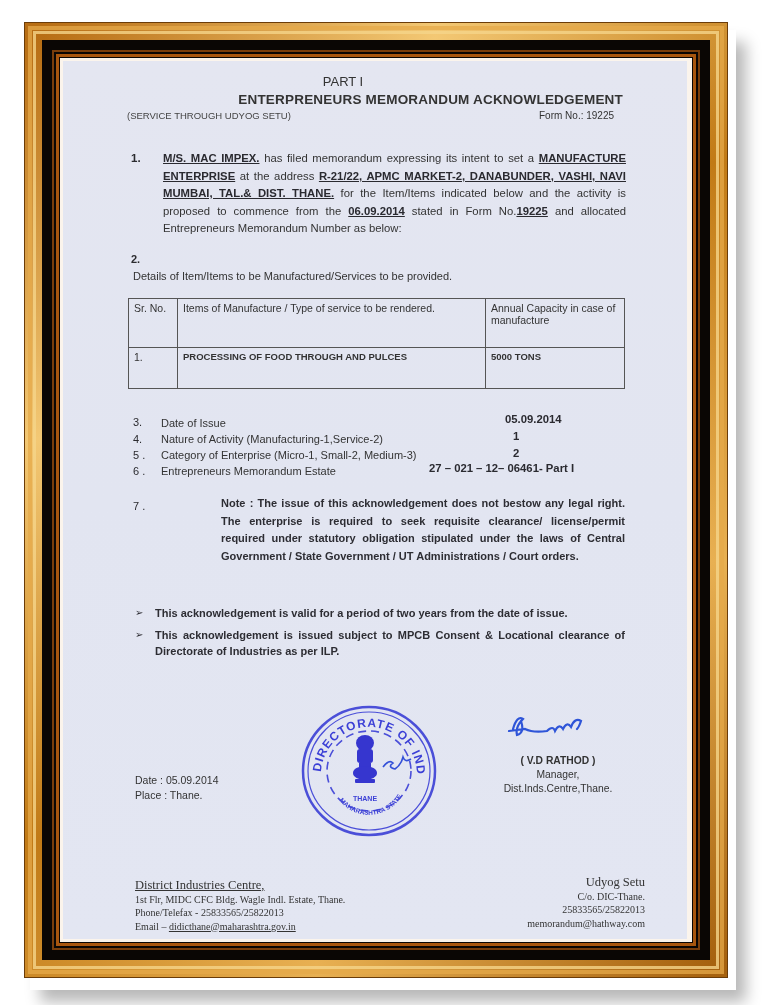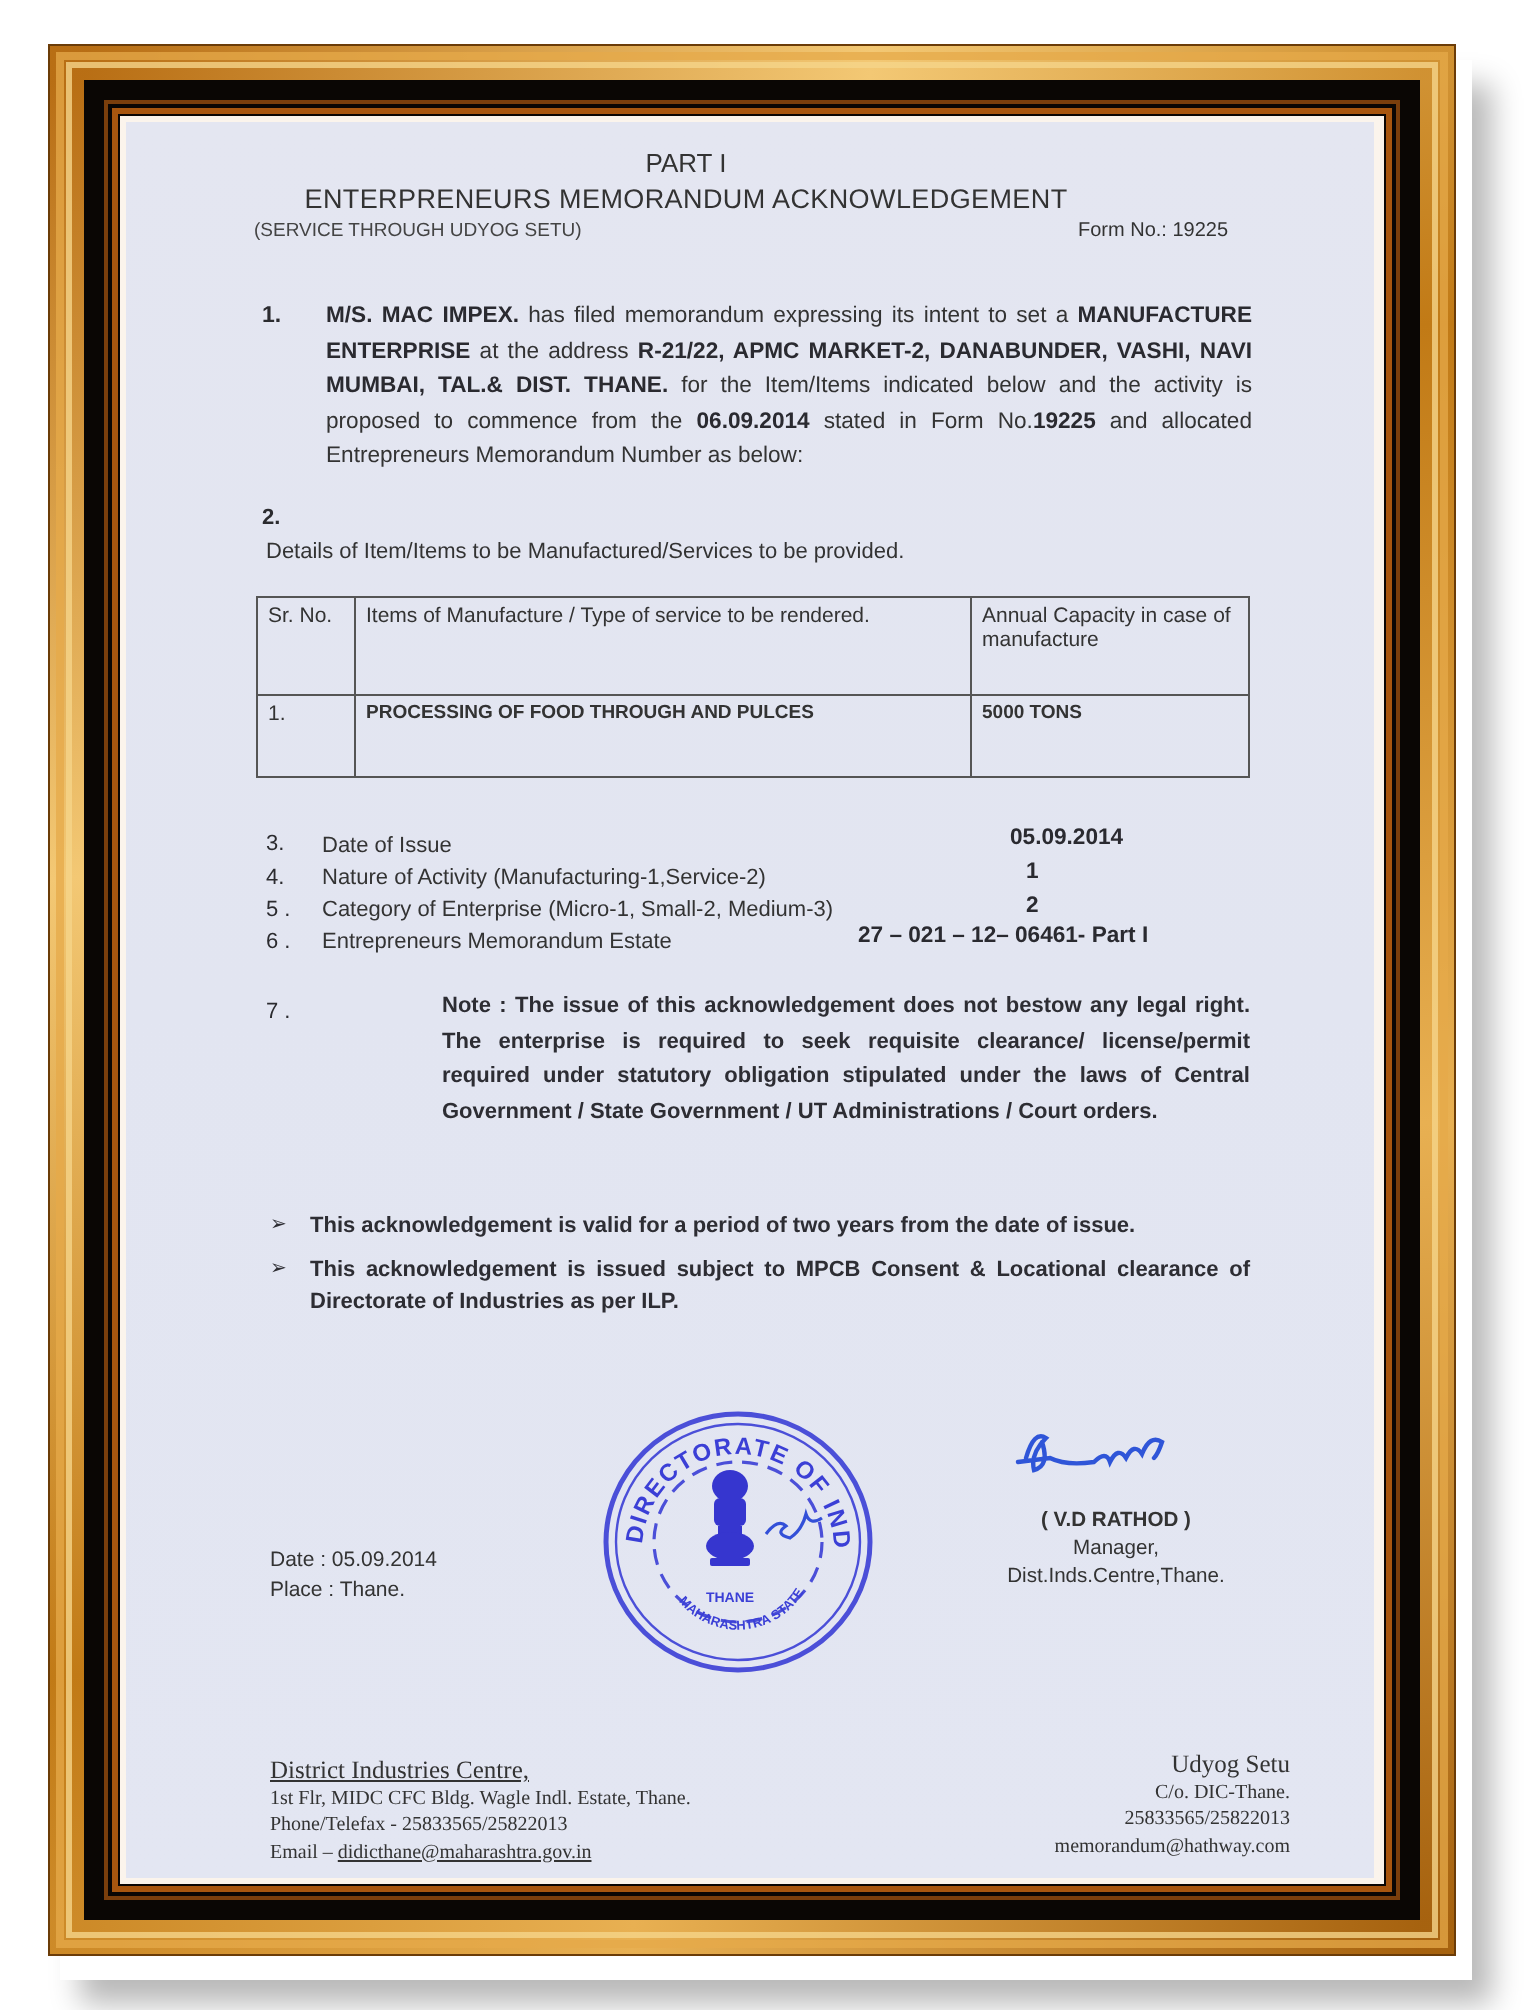--- a/index.html
+++ b/index.html
@@ -16,28 +16,28 @@
   .black-band { position:absolute; left:17px; top:17px; right:17px; bottom:17px; background:#0a0604; }
   .brown-line1 { position:absolute; left:27px; top:27px; right:27px; bottom:27px; border:2px solid #7a3e0c; box-sizing:border-box; }
   .brown-line2 { position:absolute; left:31px; top:31px; right:31px; bottom:31px; border:3px solid #a8560f; box-sizing:border-box; }
   .white-mat { position:absolute; left:35px; top:35px; right:35px; bottom:35px; background:#fbf4ec; }
   .paper { position:absolute; left:38px; top:38px; right:40px; bottom:38px;
     background: linear-gradient(180deg,#e4e6f1 0%, #e2e5f1 50%, #e3e6f2 100%); overflow:hidden; }
 
   .doc { position:absolute; left:0; top:0; width:626px; height:880px; color:#2b2b2f; font-family:"Liberation Sans", sans-serif; }
   .abs { position:absolute; }
   .h-part { left:0; width:560px; text-align:center; top:13px; font-size:13px; color:#333; }
-  .h-title { left:0; width:560px; text-align:center; top:31px; font-size:13.5px; letter-spacing:0.2px; color:#333; }
+  .h-title { left:0; width:560px; text-align:right; top:31px; font-size:13.5px; letter-spacing:0.2px; color:#333;font-weight:bold; }
   .h-sub { left:64px; top:49px; font-size:9.5px; color:#444; }
   .h-form { left:476px; top:49px; font-size:10px; color:#333; }
 
   .p1-num { left:68px; top:91px; font-size:11.5px; font-weight:bold; }
   .p1 { left:100px; top:89px; width:463px; font-size:11.3px; line-height:17.5px; text-align:justify; color:#333; }
   .p1 b { color:#2a2a30; }
-  .u { }
+  .u { text-decoration:underline; }
   .p2-num { left:68px; top:192px; font-size:11px; font-weight:bold; }
   .p2 { left:70px; top:209px; font-size:11px; color:#333; }
 
   table.items { position:absolute; left:65px; top:237px; width:497px; border-collapse:collapse; font-size:10.5px; color:#333; }
   table.items td { border:1.2px solid #555; vertical-align:top; padding:3px 5px; }
   table.items td.c1 { width:38px; }
   table.items td.c3 { width:128px;margin-left:44px; }
   .hdr-row td { height:42px; }
   .dat-row td { height:34px; }
   .bold-s { font-weight:bold; font-size:9.5px; }

